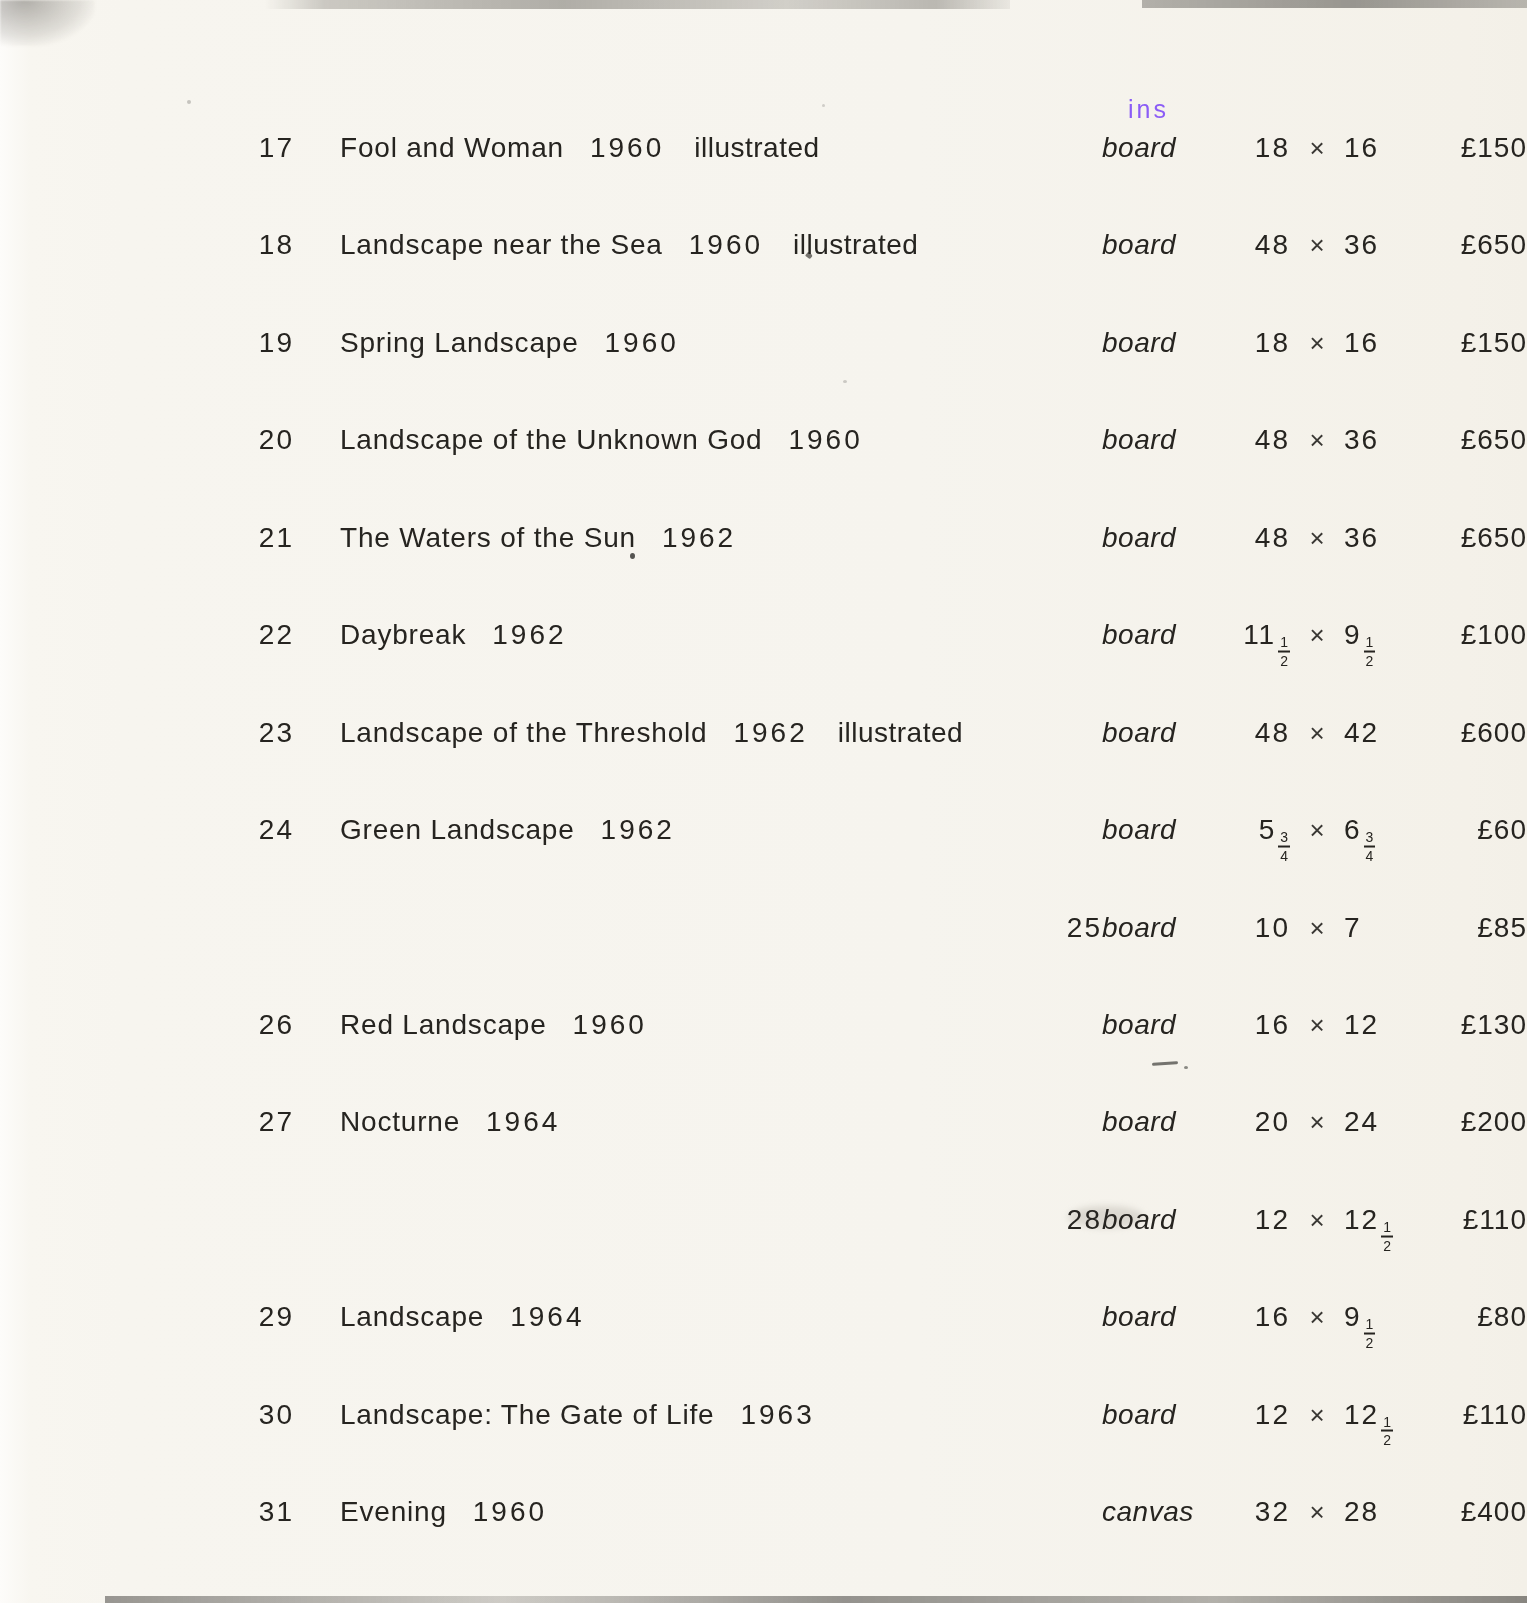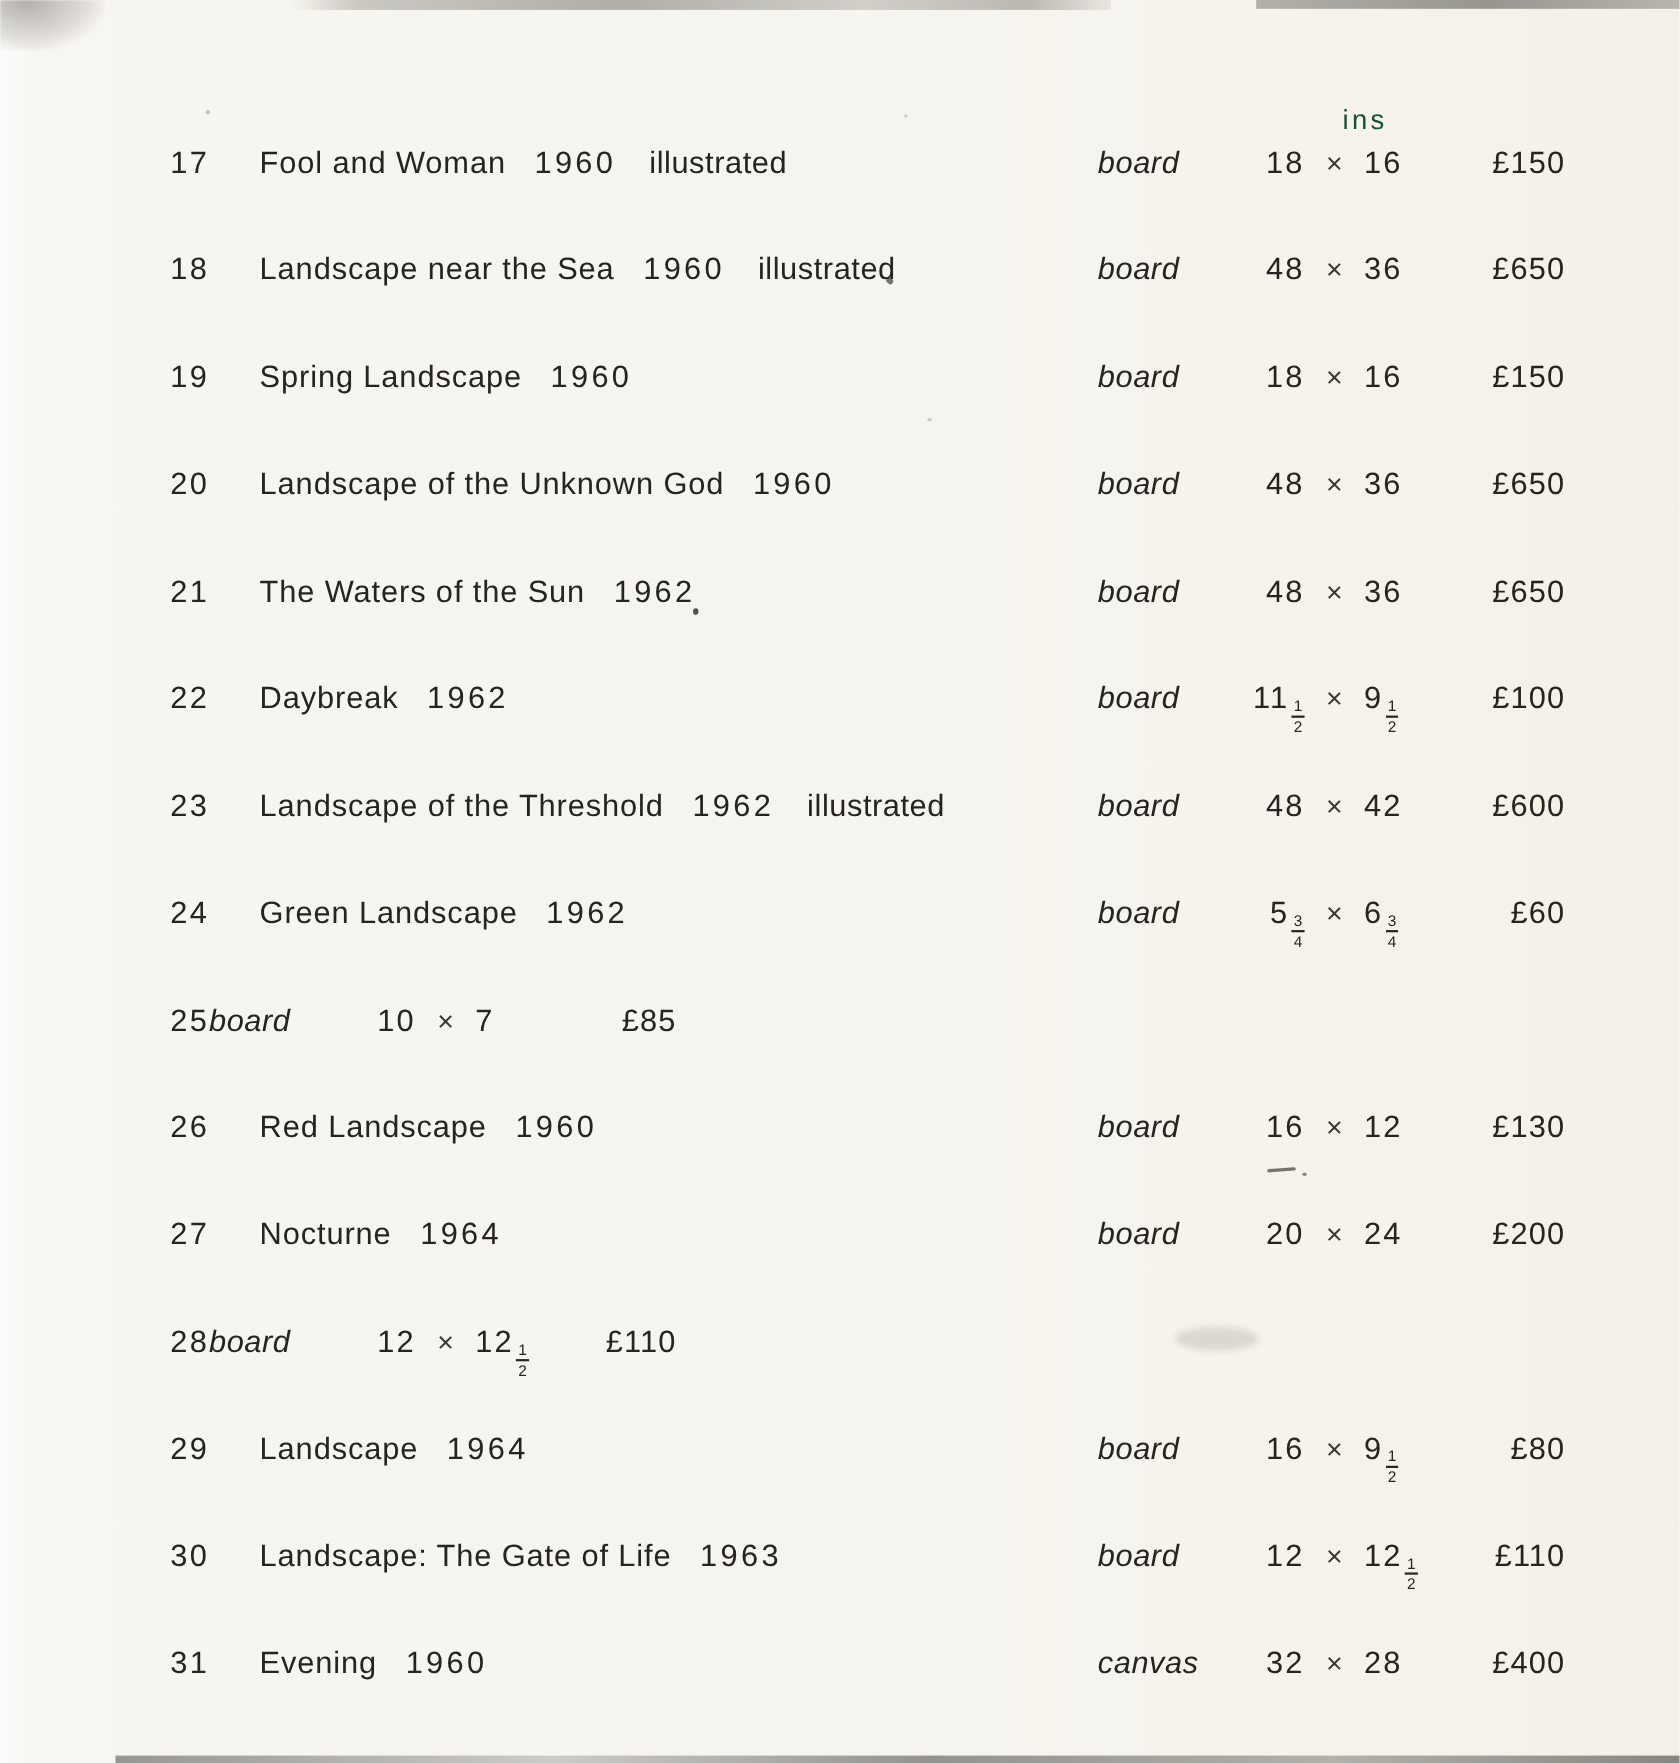--- a/index.html
+++ b/index.html
@@ -66,37 +66,38 @@
     background: rgba(62,60,56,0.7); border-radius: 1px 2px 2px 1px;
     transform: rotate(38deg);
   }
   .speck-1 { left: 187px; top: 100px; width: 4px; height: 4px; background: rgba(150,148,142,0.5); border-radius: 50%; }
   .speck-2 { left: 822px; top: 104px; width: 3px; height: 3px; background: rgba(160,158,152,0.45); border-radius: 50%; }
   .speck-3 { left: 843px; top: 380px; width: 4px; height: 3px; background: rgba(150,148,142,0.45); border-radius: 50%; }
 
   
   .ins-header {
     position: absolute;
-    left: 1152px; top: 95px; width: 178px;
-    text-align: center;
+    left: 1128px; top: 95px; width: 178px;
+    text-align: left;
     font-size: 25px;
     letter-spacing: 3px;
-    color: #14532d;
+    color: #8b5cf6;
   }
   .rows {
     position: absolute;
     left: 0; top: 130px; right: 0;
   }
   .row {
     height: 97.45px;
     display: flex;
     align-items: flex-start;
-    padding-left: 120px;
+    padding-left: 88px;
     font-size: 28px;
     line-height: 36px;
+    justify-content: flex-end;
   }
   .col { display: inline-block; }
   .num {
     width: 70px;
     text-align: right;
     letter-spacing: 2px;
     flex: none;
   }
   .title-group {
     margin-left: 26px;

